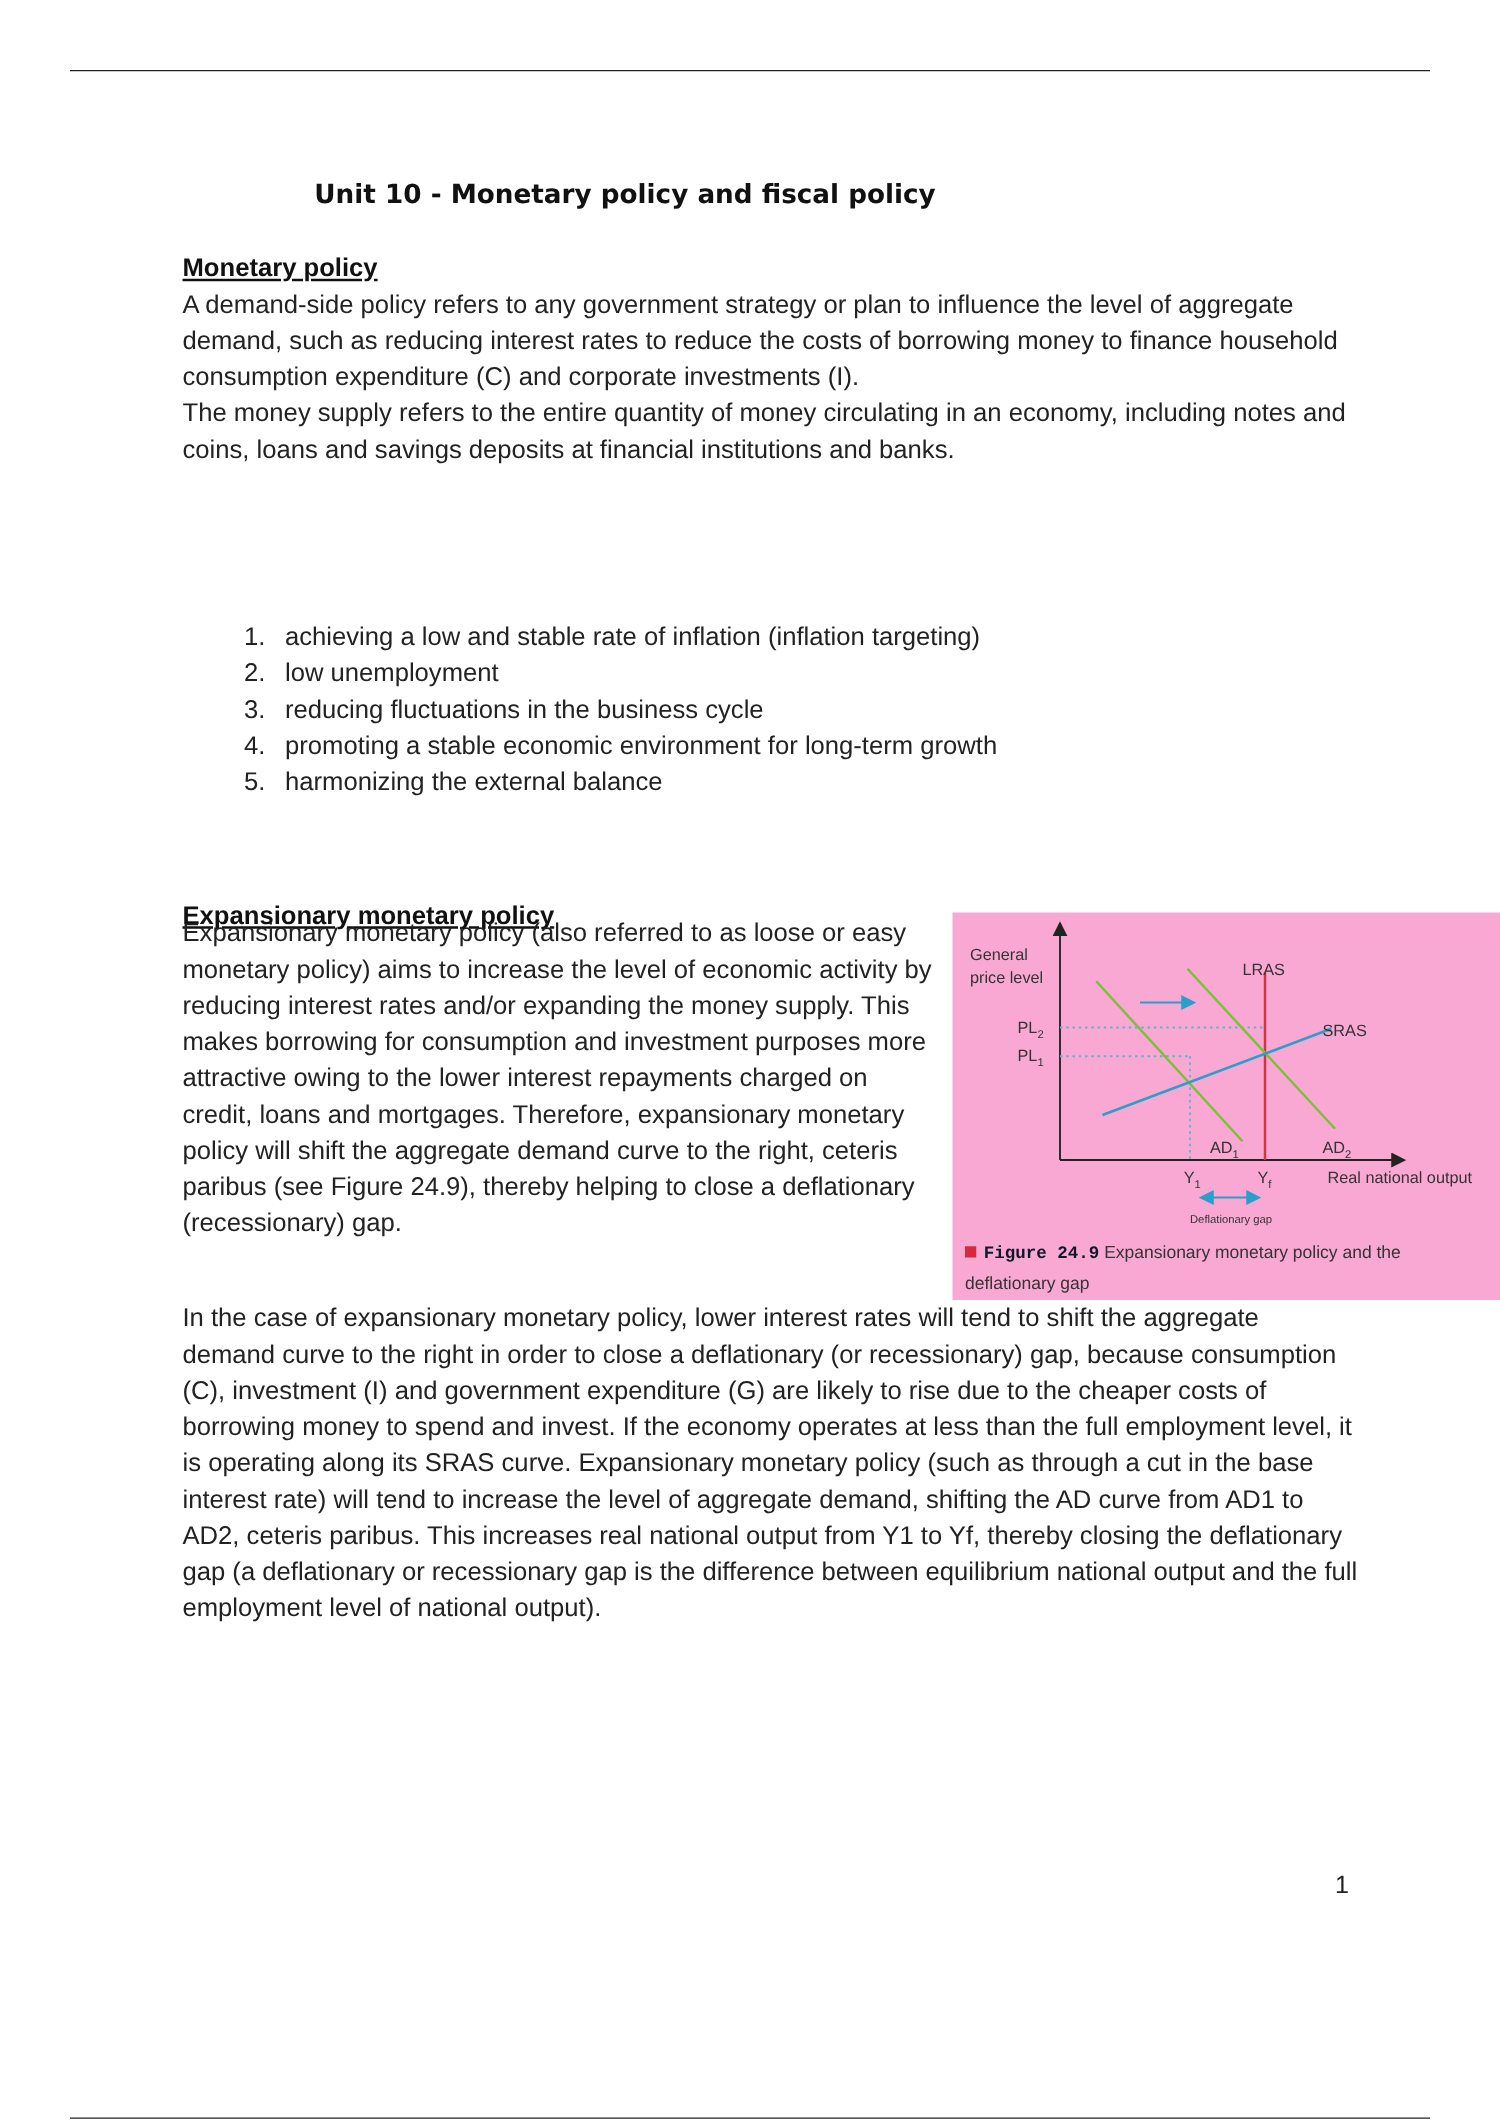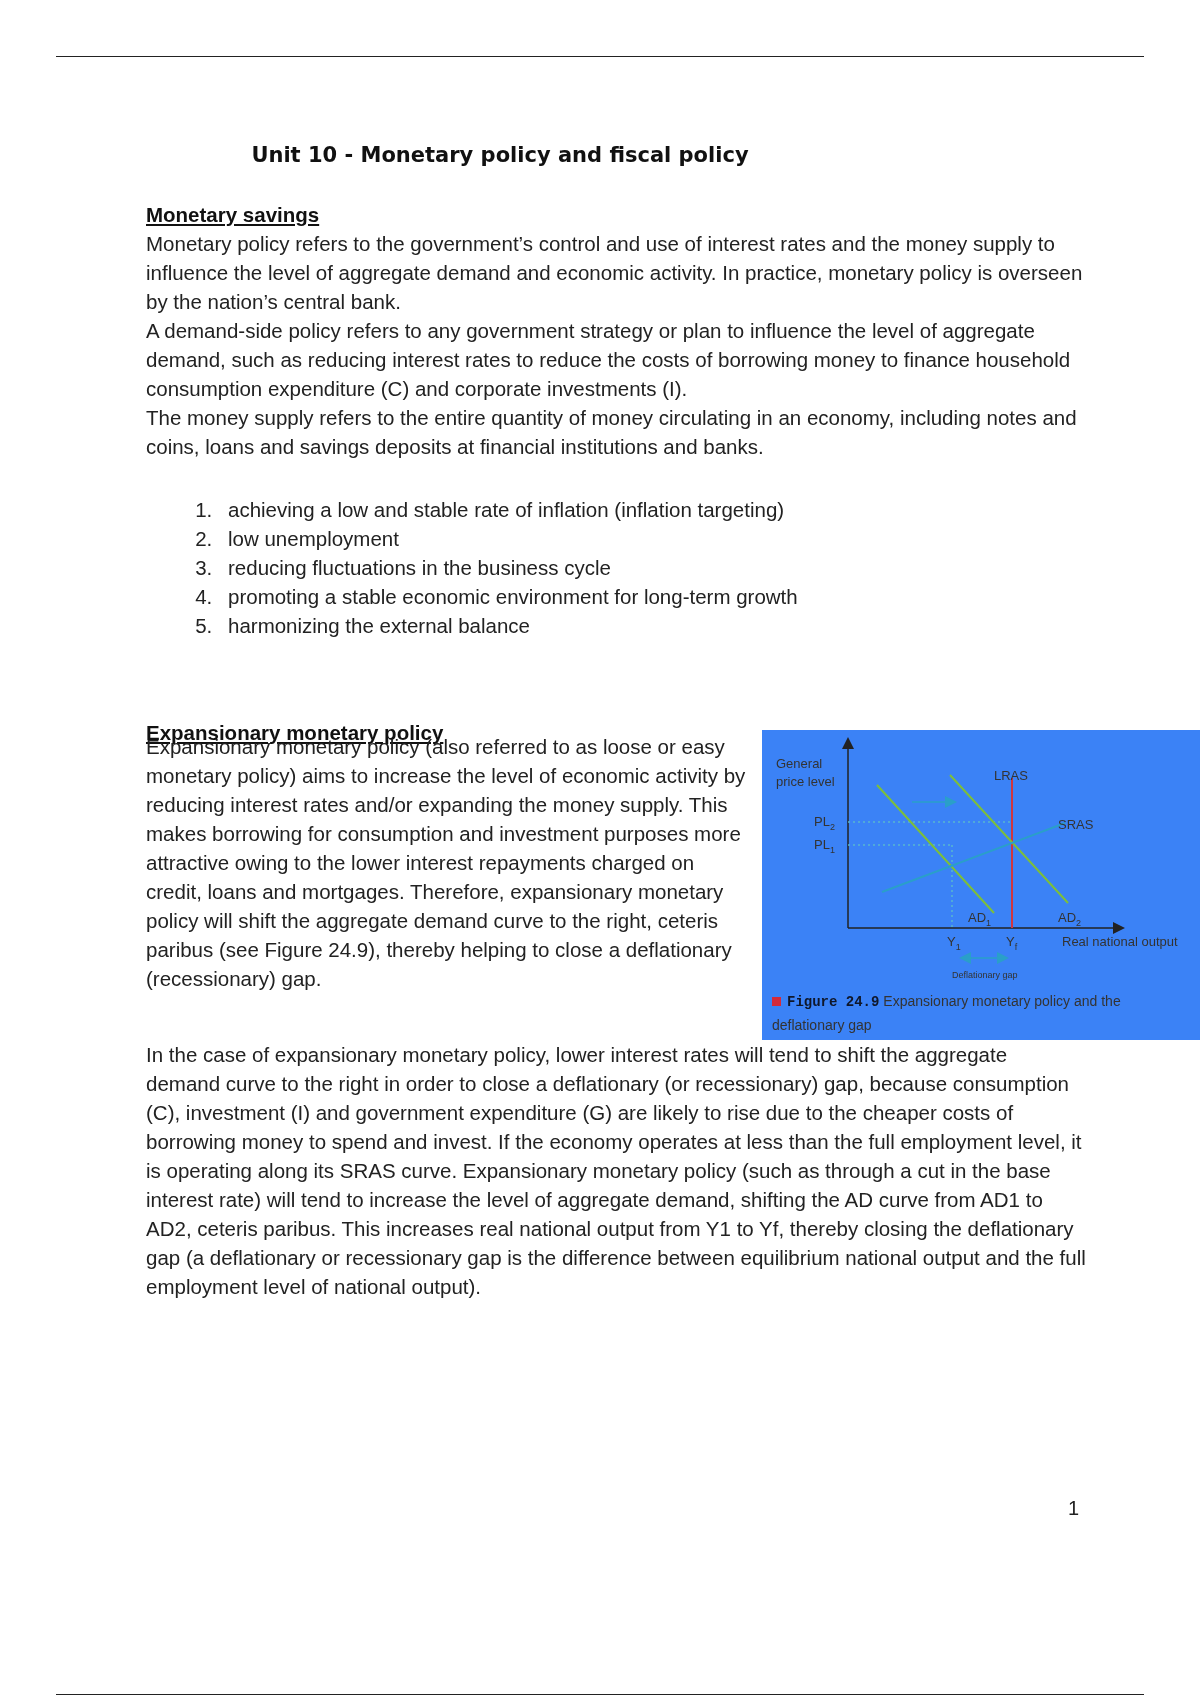--- a/index.html
+++ b/index.html
@@ -10,37 +10,36 @@
   .rule.bottom { top: 1694px; }
   .title { position: absolute; top: 143px; left: 0; width: 1000px; text-align: center;
            font-family: "DejaVu Sans", sans-serif; font-weight: bold; font-size: 21px; color: #111; }
   .content { position: absolute; left: 146px; width: 940px; font-size: 20.5px; line-height: 29px; }
   .h-under { font-weight: bold; text-decoration: underline; color: #111; }
   .h-bold { font-weight: bold; color: #111; }
   p { margin: 0; }
   ol { margin: 0; padding-left: 72px; }
   ol li { padding-left: 10px; }
   .two-col { position: absolute; left: 146px; top: 704px; width: 600px; font-size: 20.5px; line-height: 29px; }
-  .figure { position: absolute; left: 762px; top: 730px; width: 438px; height: 310px; background: #3b82f6; }
+  .figure { position: absolute; left: 762px; top: 730px; width: 438px; height: 310px; background: #f9a8d4; }
   .figure svg { position: absolute; left: 0; top: 0; }
   .caption { position: absolute; left: 772px; top: 990px; width: 400px; font-size: 14px; line-height: 23px; color: #333; }
   .caption .sq { display: inline-block; width: 9px; height: 9px; background: #d42a3a; margin-right: 6px; }
   .caption b { color: #0f172a; font-family: Liberation Mono, monospace; }
   .page-num { position: absolute; top: 1497px; left: 1068px; font-size: 20px; }
 </style>
 </head>
 <body>
 
 <div class="rule top"></div>
 
 <div class="title">Unit 10 - Monetary policy and fiscal policy</div>
 
 <div class="content" style="top:200px;">
-  <div class="h-under">Monetary savings</div>
-  <p>Monetary policy refers to the government’s control and use of interest rates and the money supply to influence the level of aggregate demand and economic activity. In practice, monetary policy is overseen by the nation’s central bank.</p>
+  <div class="h-under">Monetary policy</div>
   <p>A demand-side policy refers to any government strategy or plan to influence the level of aggregate demand, such as reducing interest rates to reduce the costs of borrowing money to finance household consumption expenditure (C) and corporate investments (I).</p>
   <p>The money supply refers to the entire quantity of money circulating in an economy, including notes and coins, loans and savings deposits at financial institutions and banks.</p>
 </div>
 
 <div class="content" style="top:495px;">
   <ol>
     <li>achieving a low and stable rate of inflation (inflation targeting)</li>
     <li>low unemployment</li>
     <li>reducing fluctuations in the business cycle</li>
     <li>promoting a stable economic environment for long-term growth</li>

